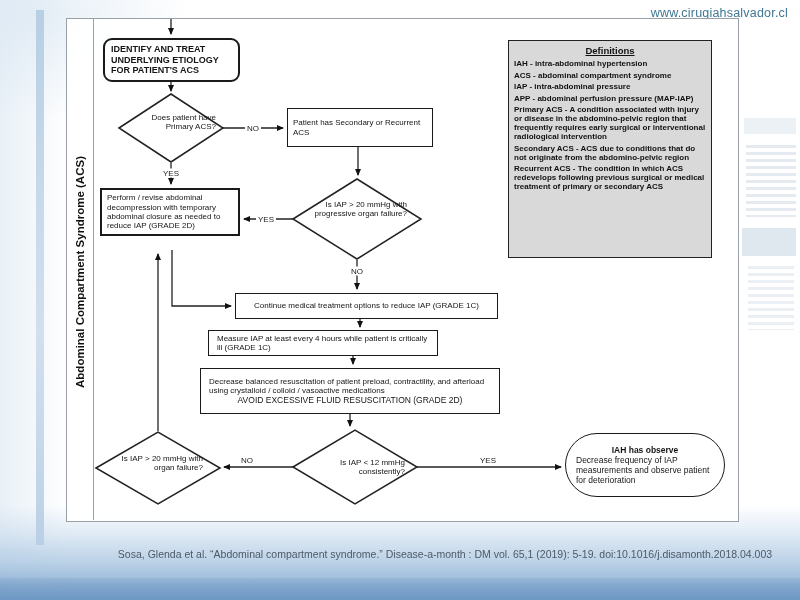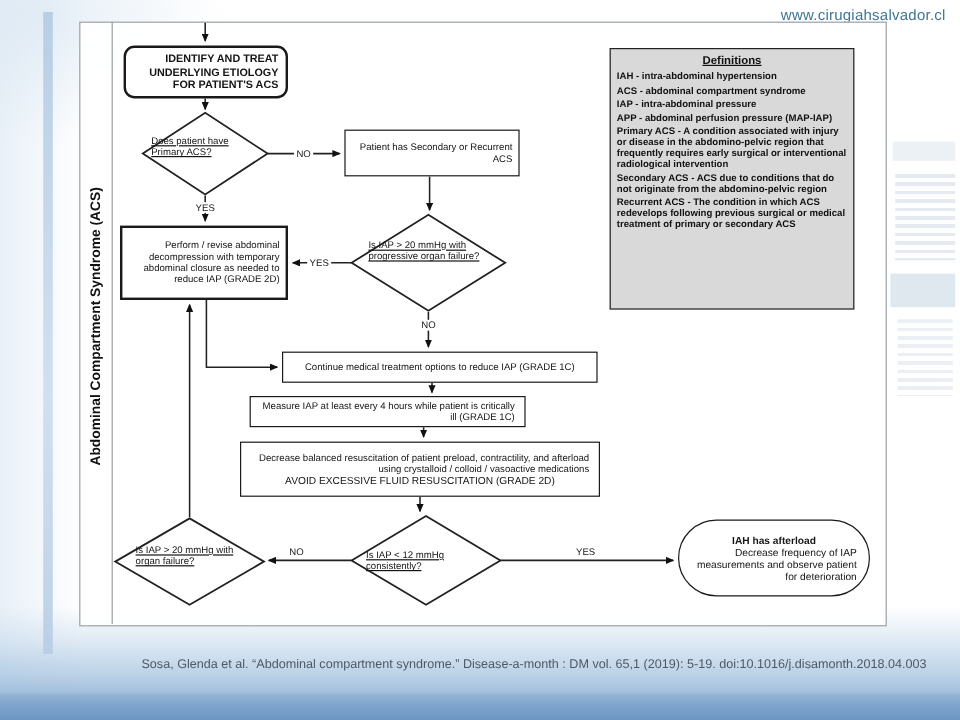--- a/index.html
+++ b/index.html
@@ -31,28 +31,28 @@
   .frame{position:absolute;left:66px;top:18px;width:671px;height:502px;
     border:1px solid #9aa0a6;background:rgba(255,255,255,.92);}
   .frame-divider{position:absolute;left:93px;top:18px;width:1px;height:502px;background:#9aa0a6;}
   .side-label{position:absolute;left:80px;top:272px;transform:translate(-50%,-50%) rotate(-90deg);
     white-space:nowrap;font-weight:bold;font-size:11.5px;color:#111;}
 
   svg.connectors{position:absolute;left:0;top:0;width:800px;height:600px;pointer-events:none;}
 
   
   .node{position:absolute;display:flex;align-items:center;justify-content:center;
-    text-align:right;color:#151515;background:#fff;box-sizing:border-box;line-height:1.18;}
+    text-align:left;color:#151515;background:#fff;box-sizing:border-box;line-height:1.18;}
   .node-start{border:2px solid #1a1a1a;border-radius:9px;font-weight:bold;font-size:9px;}
   .node-rect{border:1.5px solid #1a1a1a;font-size:8px;}
   .node-rect.thick{border-width:2px;}
   .node-stadium{border:1.5px solid #1a1a1a;border-radius:32px;font-size:8.5px;
     flex-direction:column;padding:4px 10px;}
   .node-stadium .t{font-weight:bold;}
-  .dtext{position:absolute;text-align:left;font-size:8px;color:#151515;line-height:1.15;background:transparent;text-decoration:underline;}
+  .dtext{position:absolute;text-align:right;font-size:8px;color:#151515;line-height:1.15;background:transparent;}
   .edge-label{position:absolute;font-size:8px;color:#222;background:#fff;padding:0 2px;
     transform:translate(-50%,-50%);}
 
   
   .defs-box{position:absolute;left:508px;top:40px;width:204px;height:218px;box-sizing:border-box;
     background:#d9d9d9;border:1.5px solid #222;padding:4px 5px;}
   .defs-title{text-align:center;font-weight:bold;font-size:9.5px;text-decoration:underline;margin-bottom:3px;color:#111;}
   .defs-item{font-size:8px;font-weight:bold;color:#111;line-height:1.13;margin-bottom:2.5px;}
 </style>
 </head>
@@ -105,39 +105,39 @@
       <polygon points="96,468 158,432 220,468 158,504"></polygon>
     </g>
   </svg>
 
   <div class="node node-start" style="left:103px;top:38px;width:137px;height:44px;padding:2px 6px;">IDENTIFY AND TREAT UNDERLYING ETIOLOGY FOR PATIENT'S ACS</div>
 
   <div class="dtext" style="left:126px;top:113px;width:90px;">Does patient have Primary ACS?</div>
 
   <div class="node node-rect" style="left:287px;top:108px;width:146px;height:39px;padding:4px 5px;">Patient has Secondary or Recurrent ACS</div>
 
-  <div class="node node-rect thick" style="left:100px;top:188px;width:140px;height:62px;padding:2px 5px;">Perform / revise abdominal decompression with temporary abdominal closure as needed to reduce IAP (GRADE 2D)</div>
+  <div class="node node-rect thick" style="left:100px;top:188px;width:140px;height:48px;padding:2px 5px;">Perform / revise abdominal decompression with temporary abdominal closure as needed to reduce IAP (GRADE 2D)</div>
 
   <div class="dtext" style="left:307px;top:200px;width:100px;">Is IAP &gt; 20 mmHg with progressive organ failure?</div>
 
   <div class="node node-rect" style="left:235px;top:293px;width:263px;height:26px;padding:1px 8px;">Continue medical treatment options to reduce IAP (GRADE 1C)</div>
 
   <div class="node node-rect" style="left:208px;top:330px;width:230px;height:26px;padding:1px 8px;">Measure IAP at least every 4 hours while patient is critically ill (GRADE 1C)</div>
 
   <div class="node node-rect" style="left:200px;top:368px;width:300px;height:46px;padding:2px 8px;flex-direction:column;">
     <span>Decrease balanced resuscitation of patient preload, contractility, and afterload using crystalloid / colloid / vasoactive medications</span>
     <span style="font-size:8.5px;">AVOID EXCESSIVE FLUID RESUSCITATION (GRADE 2D)</span>
   </div>
 
   <div class="dtext" style="left:305px;top:458px;width:100px;">Is IAP &lt; 12 mmHg consistently?</div>
 
   <div class="dtext" style="left:113px;top:454px;width:90px;">Is IAP &gt; 20 mmHg with organ failure?</div>
 
   <div class="node node-stadium" style="left:565px;top:433px;width:160px;height:64px;">
-    <span class="t">IAH has afterload</span>
+    <span class="t">IAH has observe</span>
     <span>Decrease frequency of IAP measurements and observe patient for deterioration</span>
   </div>
 
   <div class="edge-label" style="left:253px;top:128px;">NO</div>
   <div class="edge-label" style="left:171px;top:173px;">YES</div>
   <div class="edge-label" style="left:266px;top:219px;">YES</div>
   <div class="edge-label" style="left:357px;top:271px;">NO</div>
   <div class="edge-label" style="left:488px;top:460px;">YES</div>
   <div class="edge-label" style="left:247px;top:460px;">NO</div>
 

